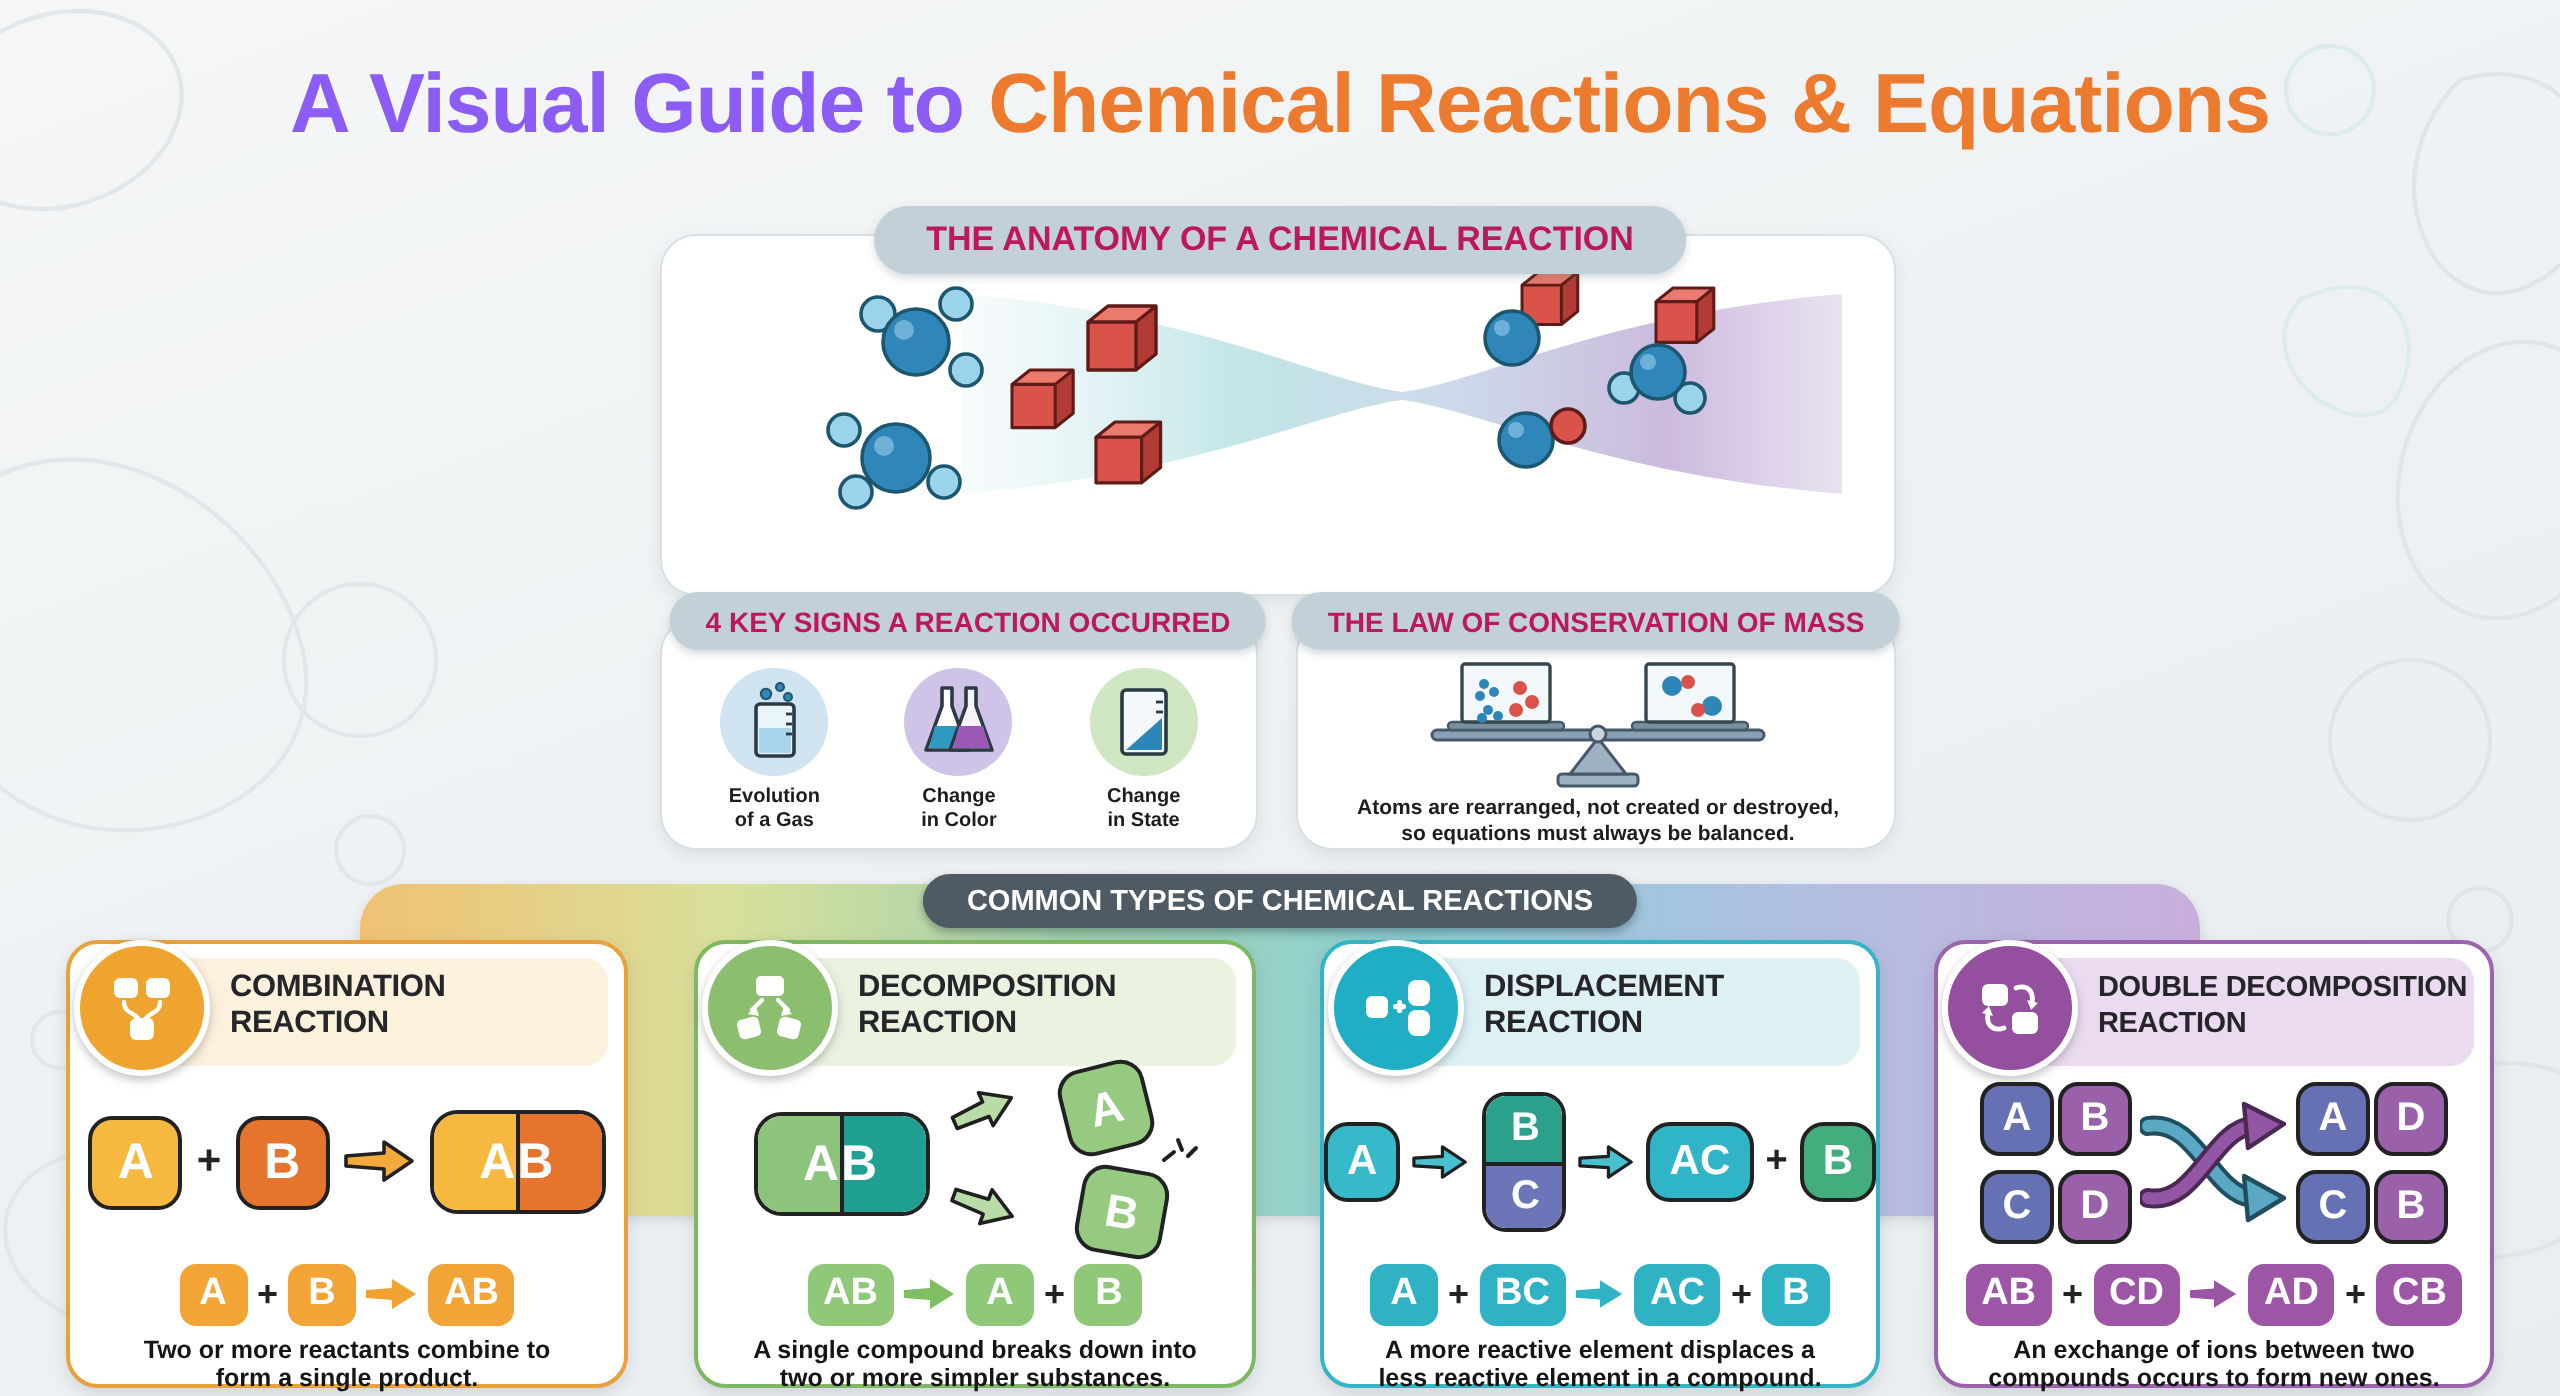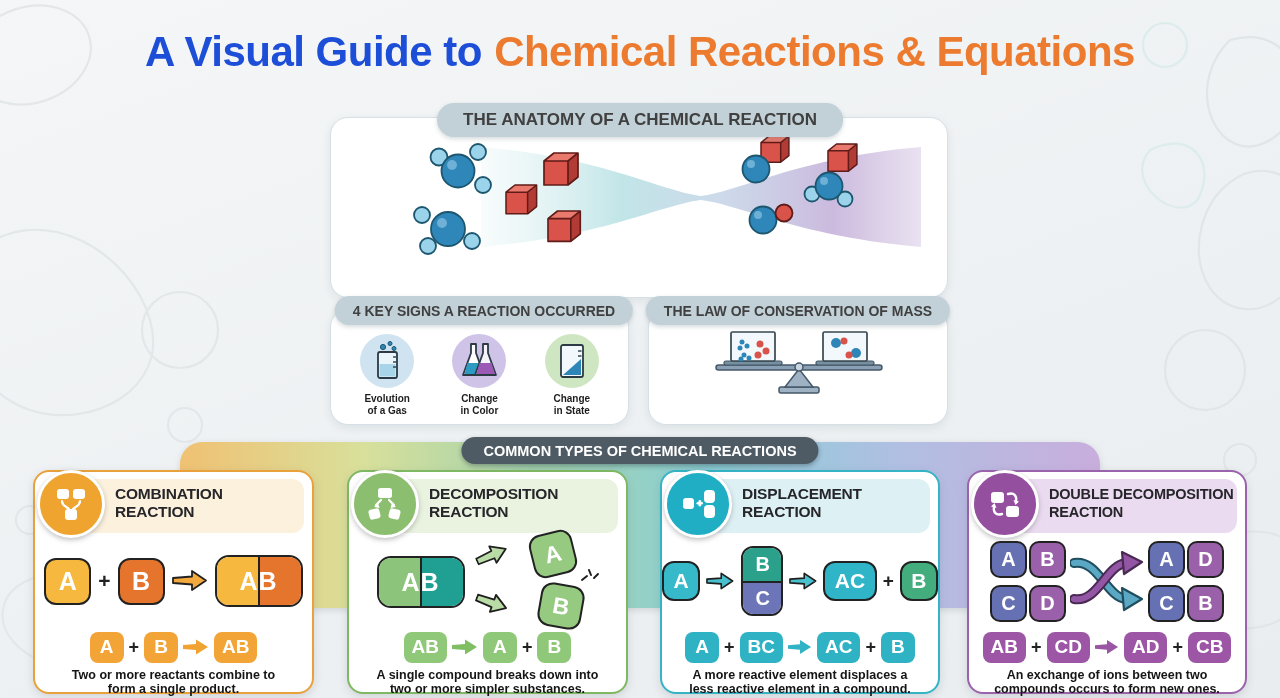--- a/index.html
+++ b/index.html
@@ -11,27 +11,27 @@
     color:#1f1f1f;
   }
   .bg-blobs { position:absolute; inset:0; z-index:0; }
 
   
   .main-title {
     position:absolute; top:28px; left:0; width:100%;
     text-align:center; font-size:42px; font-weight:800; letter-spacing:-.5px;
     z-index:2;
   }
-  .title-blue  { color:#1d4ed8; }
+  .title-blue  { color:#8b5cf6; }
   .title-orange{ color:#ec7b2f; margin-left:1px; }
 
   
   .pill {
     position:absolute; left:50%; transform:translateX(-50%);
-    background:#c2d1d8; color:#404040; border-radius:22px;
+    background:#c2d1d8; color:#be185d; border-radius:22px;
     font-weight:800; white-space:nowrap;
     box-shadow:0 2px 4px rgba(90,110,120,.25);
     display:flex; align-items:center; justify-content:center;
     z-index:5;
   }
   .pill-dark { background:#4f5b64; color:#fff; box-shadow:0 2px 5px rgba(40,50,60,.4); }
 
   
   .panel {
     position:absolute; background:#fff; border:1.5px solid #d6e0e5;
@@ -338,20 +338,24 @@
         <circle cx="37" cy="32" r="2.5"></circle>
     </g>
     <circle cx="56" cy="17" r="3.5" fill="#d9534a"></circle>
       <circle cx="62" cy="24" r="3.5" fill="#d9534a"></circle>
       <circle cx="54" cy="28" r="3.5" fill="#d9534a"></circle>
     <circle cx="132" cy="16" r="5" fill="#2e86b8"></circle>
       <circle cx="140" cy="14" r="3.5" fill="#d9534a"></circle>
     <circle cx="152" cy="26" r="5" fill="#2e86b8"></circle>
       <circle cx="145" cy="28" r="3.5" fill="#d9534a"></circle>
   </svg>
+  <div class="mass-caption">
+    <span>Atoms are rearranged, not created or destroyed,</span><br>
+    <span>so equations must always be balanced.</span>
+  </div>
 </div>
 
 <div class="types-banner"></div>
 <div class="pill pill-dark types-pill">COMMON TYPES OF CHEMICAL REACTIONS</div>
 
 <div class="card" style="left:33px; --accent:#E9A23B; --tint:#FCF1DC; --circle:#EFA42F; --pill:#F2A437;">
   <div class="card-strip"></div>
   <div class="card-circle">
     <svg width="38" height="38" viewBox="0 0 38 38" fill="none">
       <rect x="5" y="4" width="12" height="10" rx="3" fill="#fff"></rect>

